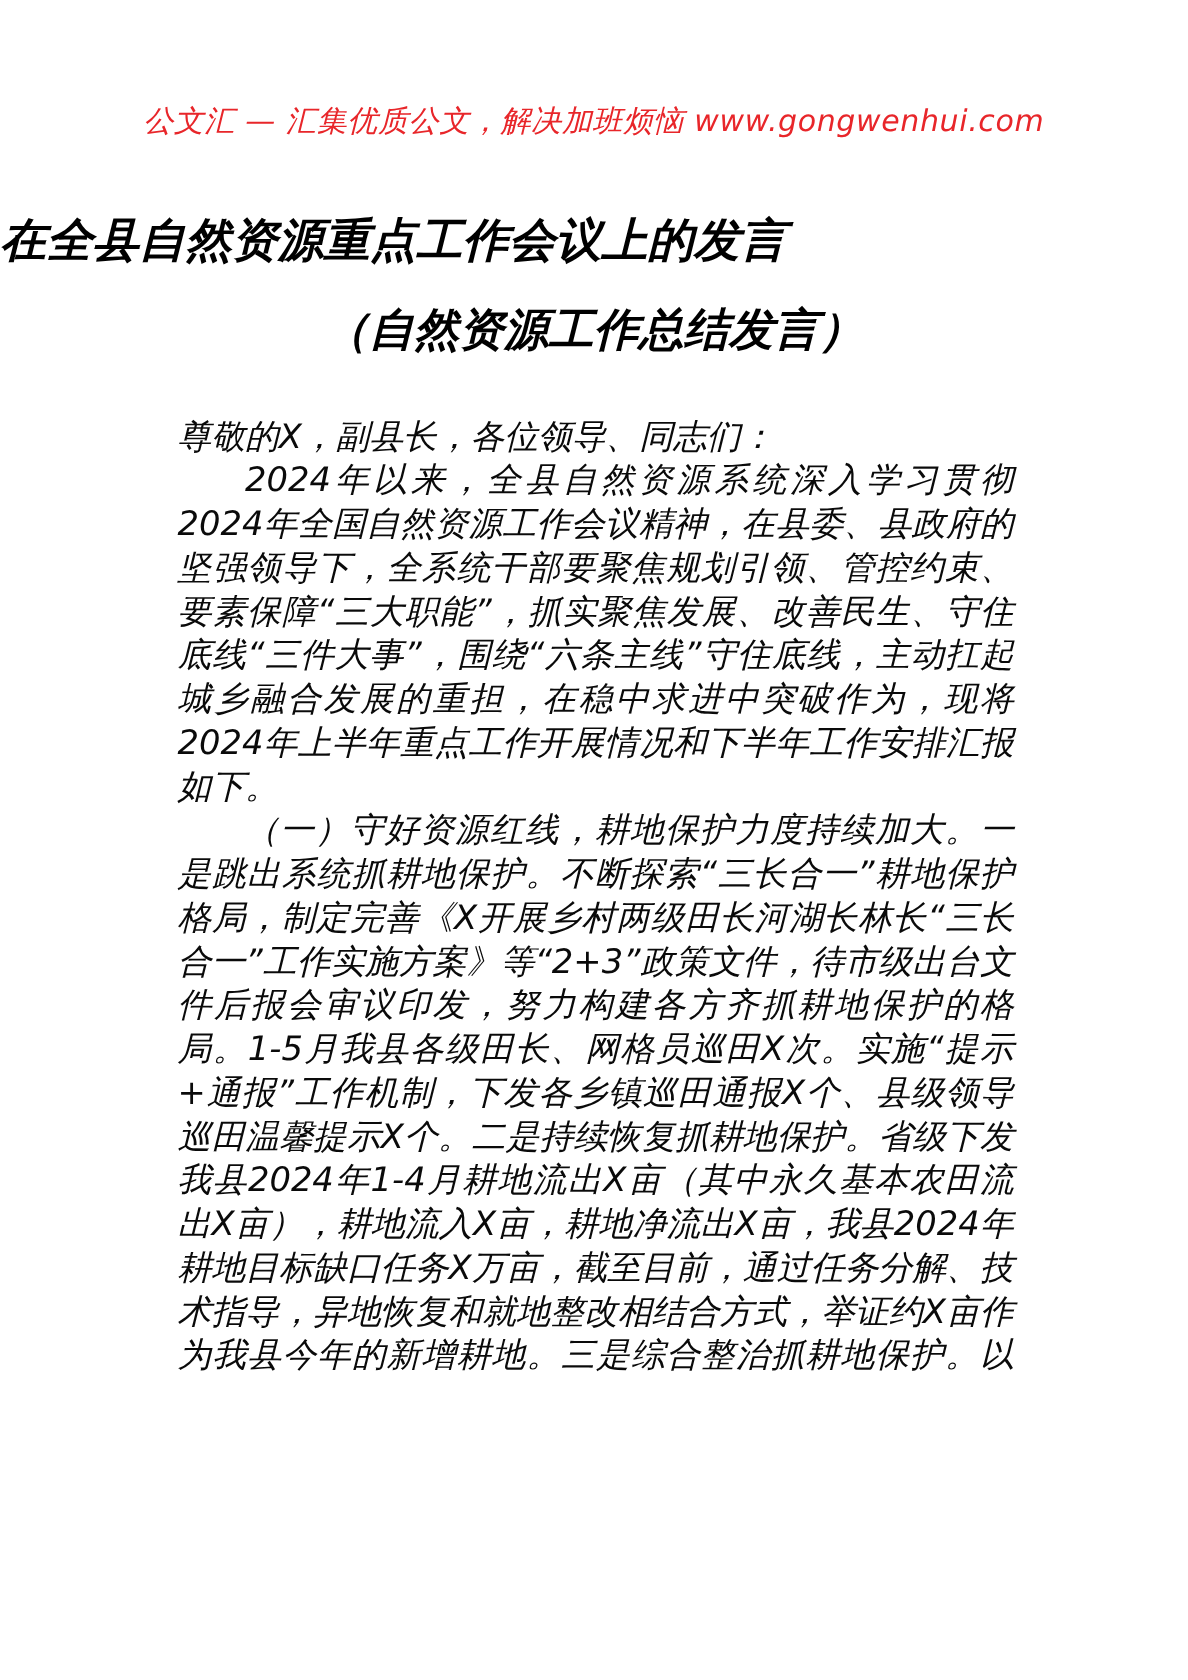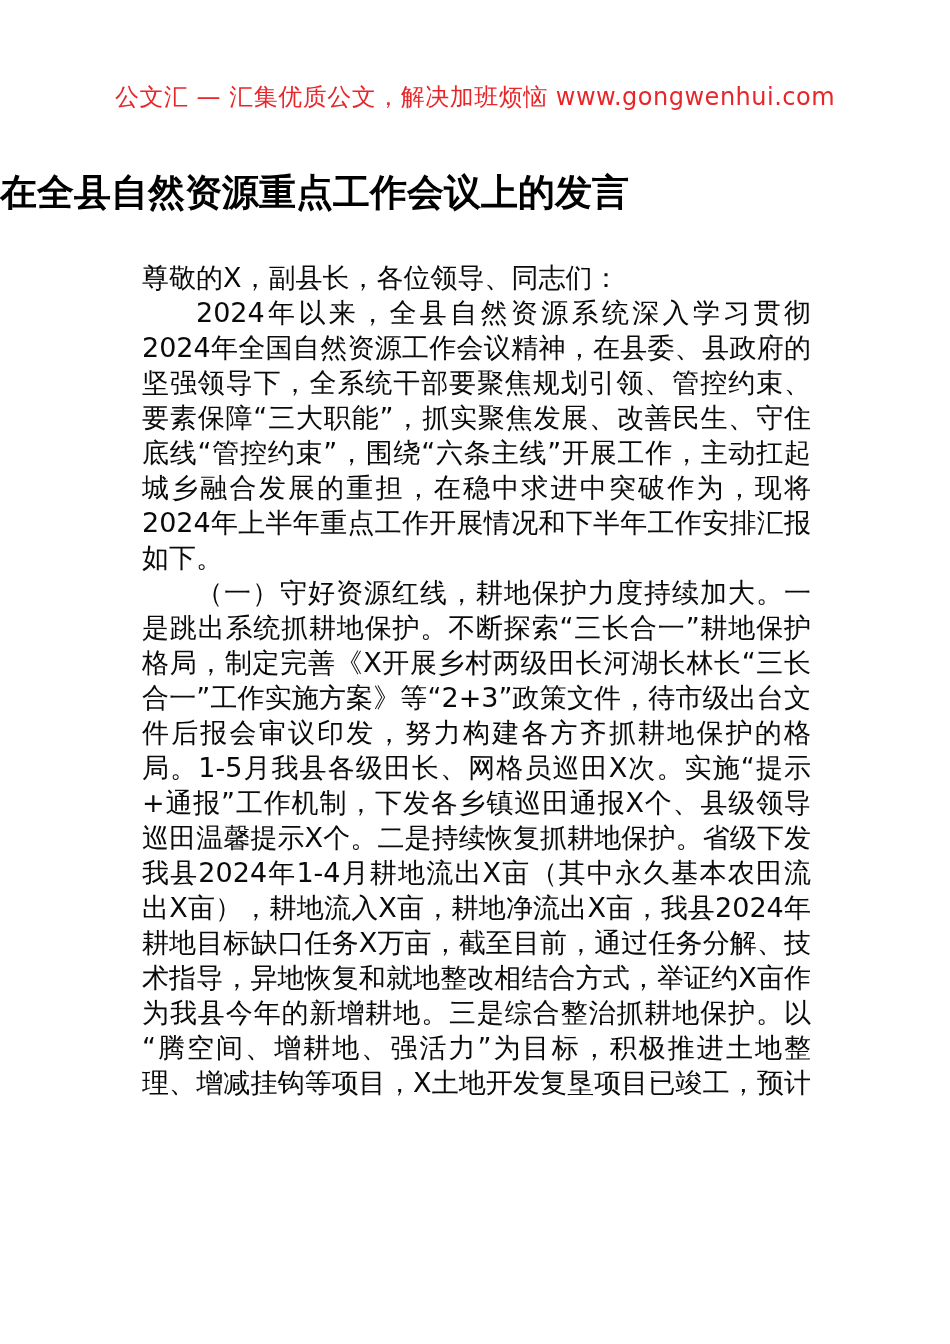--- a/index.html
+++ b/index.html
@@ -9,20 +9,21 @@
   }
   .page {
     position: relative;
     width: 950px;
     height: 1100px;
     margin: 0 auto;
     background: #ffffff;
     overflow: hidden;
     font-family: "DejaVu Sans", "Liberation Sans", sans-serif;
     color: #141414;
+    font-style: italic;
   }
   .site-banner {
     margin-top: 82px;
     text-align: center;
     font-size: 24px;
     line-height: 30px;
     color: #e8262a;
     letter-spacing: 0.5px;
   }
   .doc-title {
@@ -61,20 +62,21 @@
 </style>
 </head>
 <body>
 
 <div class="page">
 
   <div class="site-banner">公文汇 — 汇集优质公文，解决加班烦恼 www.gongwenhui.com</div>
 
   <h1 class="doc-title">在全县自然资源重点工作会议上的发言</h1>
 
+  <h2 class="doc-subtitle">（自然资源工作总结发言）</h2>
 
   <div class="doc-body">
     <p>尊敬的X，副县长，各位领导、同志们：</p>
-    <p class="para-indent">2024年以来，全县自然资源系统深入学习贯彻2024年全国自然资源工作会议精神，在县委、县政府的坚强领导下，全系统干部要聚焦规划引领、管控约束、要素保障“三大职能”，抓实聚焦发展、改善民生、守住底线“管控约束”，围绕“六条主线”开展工作，主动扛起城乡融合发展的重担，在稳中求进中突破作为，现将2024年上半年重点工作开展情况和下半年工作安排汇报如下。</p>
+    <p class="para-indent">2024年以来，全县自然资源系统深入学习贯彻2024年全国自然资源工作会议精神，在县委、县政府的坚强领导下，全系统干部要聚焦规划引领、管控约束、要素保障“三大职能”，抓实聚焦发展、改善民生、守住底线“三件大事”，围绕“六条主线”守住底线，主动扛起城乡融合发展的重担，在稳中求进中突破作为，现将2024年上半年重点工作开展情况和下半年工作安排汇报如下。</p>
     <p class="para-indent">（一）守好资源红线，耕地保护力度持续加大。一是跳出系统抓耕地保护。不断探索“三长合一”耕地保护格局，制定完善《X开展乡村两级田长河湖长林长“三长合一”工作实施方案》等“2+3”政策文件，待市级出台文件后报会审议印发，努力构建各方齐抓耕地保护的格局。1-5月我县各级田长、网格员巡田X次。实施“提示+通报”工作机制，下发各乡镇巡田通报X个、县级领导巡田温馨提示X个。二是持续恢复抓耕地保护。省级下发我县2024年1-4月耕地流出X亩（其中永久基本农田流出X亩），耕地流入X亩，耕地净流出X亩，我县2024年耕地目标缺口任务X万亩，截至目前，通过任务分解、技术指导，异地恢复和就地整改相结合方式，举证约X亩作为我县今年的新增耕地。三是综合整治抓耕地保护。以“腾空间、增耕地、强活力”为目标，积极推进土地整理、增减挂钩等项目，X土地开发复垦项目已竣工，预计新增耕地X亩；我县土地整理补充耕地整改项目X个，目前已备案销号X</p>
   </div>
 
 </div>
 
 </body></html>

